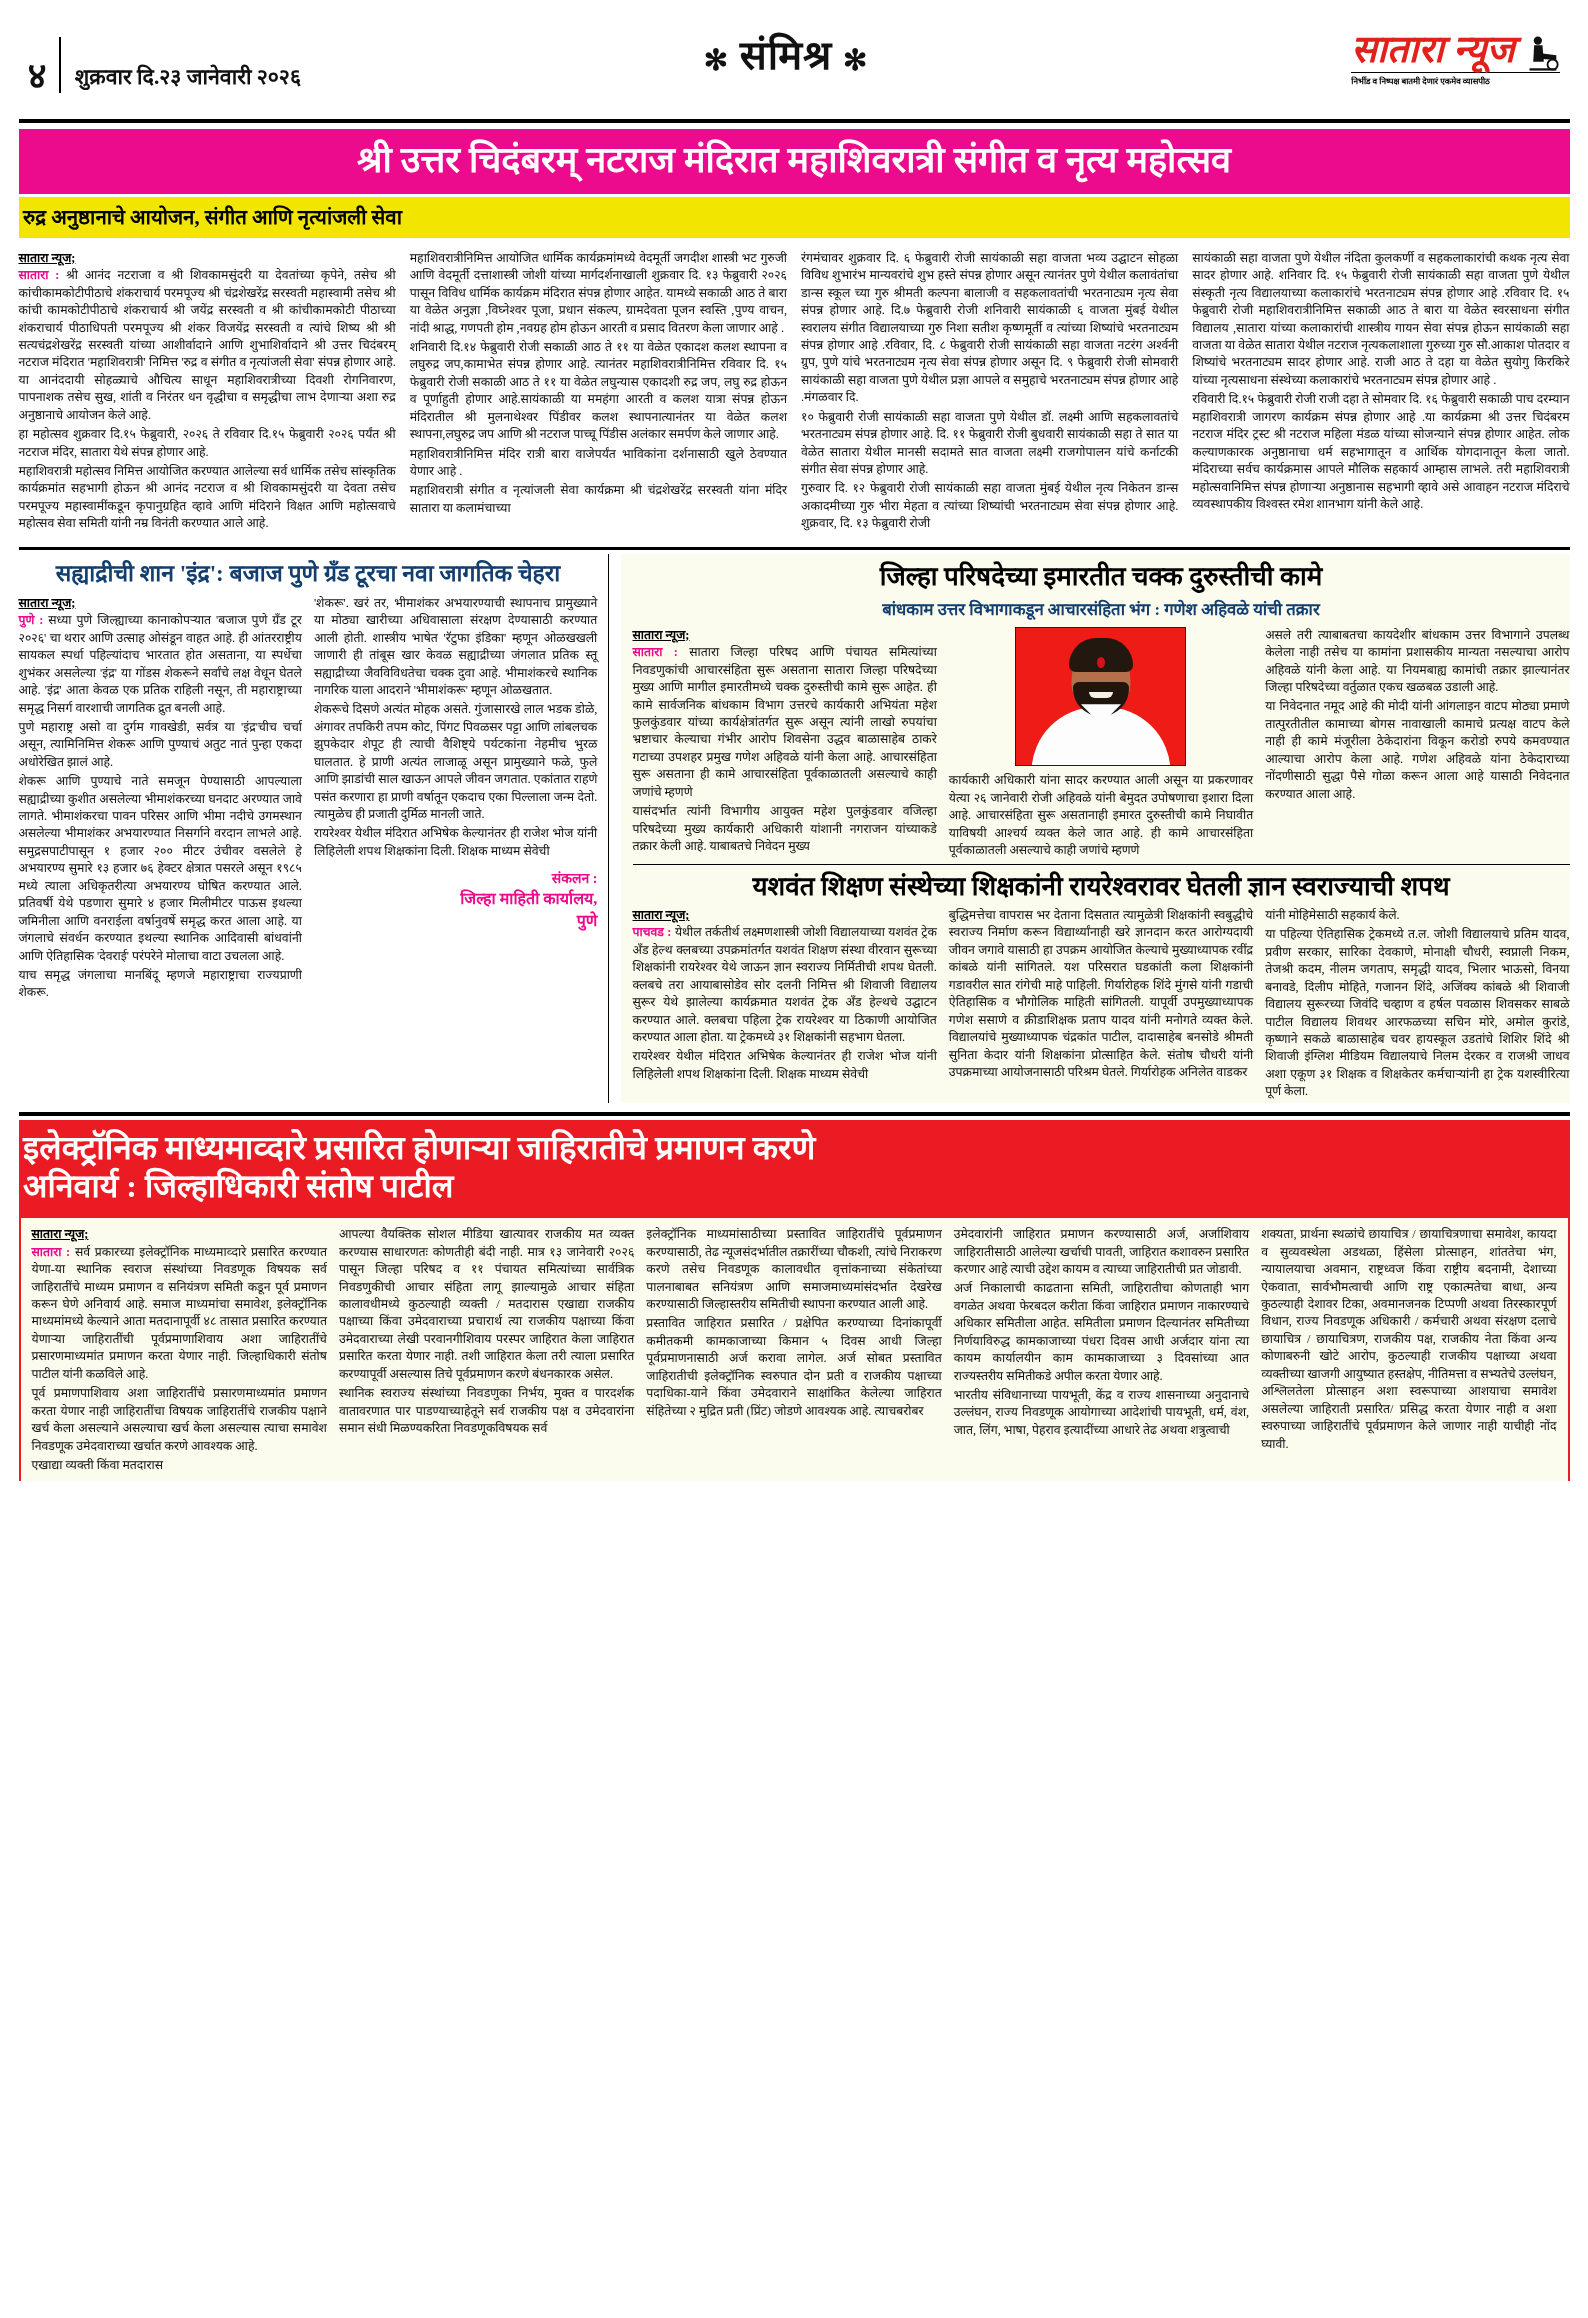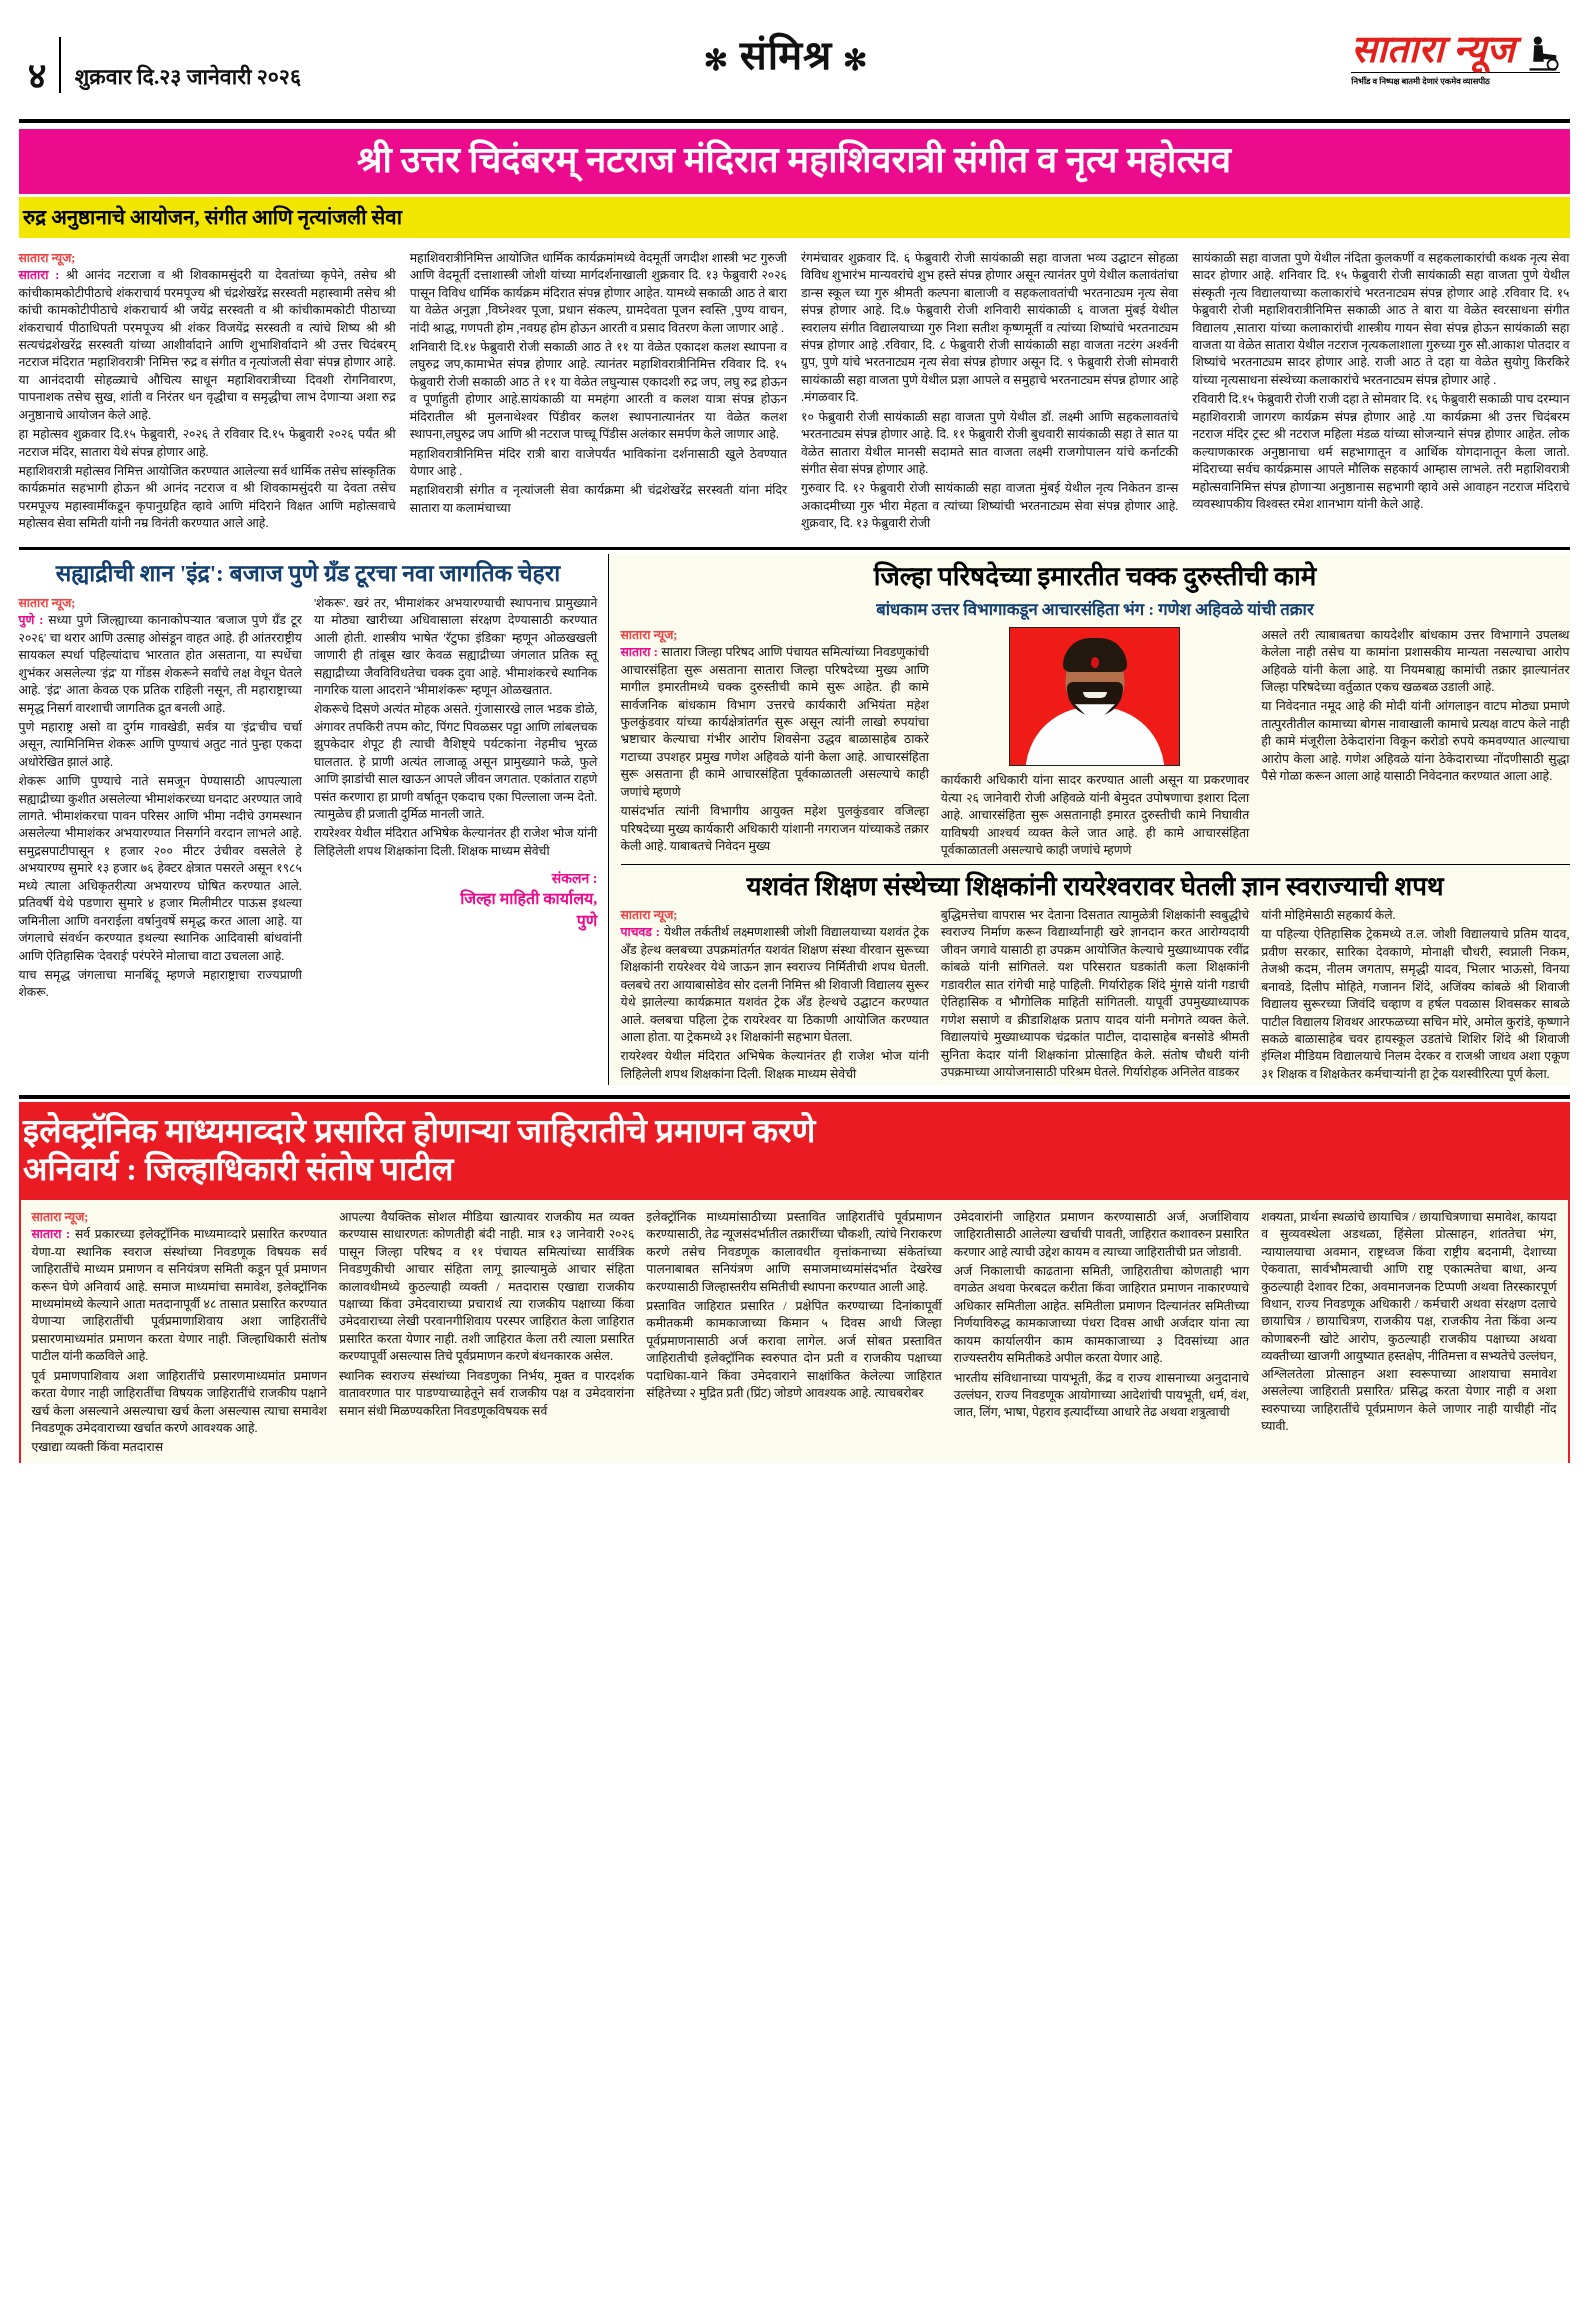--- a/index.html
+++ b/index.html
@@ -43,28 +43,28 @@
     margin-top:2.8px;
   }
 
   
   .cols { display:flex; gap:14px; margin-top:12px; }
   .col { flex:1; }
   .col p {
     font-size:12.3px; line-height:1.42; text-align:justify;
     text-justify:inter-word; margin-bottom:1.9px; hyphens:auto;
   }
-  .byline { color:#ef4444; font-weight:bold; }
+  .byline { color:#000000; font-weight:bold;text-decoration:underline; }
   .lead-city { color:#ec0b8c; font-weight:bold; }
 
   .rule-blk { height:3.2px; background:#000; margin:12px 0 0; }
   .rule-thin { height:1.4px; background:#000; margin:2.3px 0 0; }
 
   
-  .mid-wrap { display:flex; gap:0; margin-top:4.6px; }
+  .mid-wrap { display:flex; gap:12px; margin-top:4.6px; }
   .mid-left { width:590px; padding-right:10.2px; border-right:1.9px solid #000; }
   .mid-right { flex:1; padding-left:12px; background:#fbfbee; }
 
   .hl-navy {
     color:#123f70; font-size:23px; font-weight:bold;
     text-align:center; padding:6.5px 0 7.4px; line-height:1.15;
   }
   .hl-black {
     color:#000; font-size:26px; font-weight:bold;
     text-align:center; padding:7.4px 0 4.6px; line-height:1.15;

